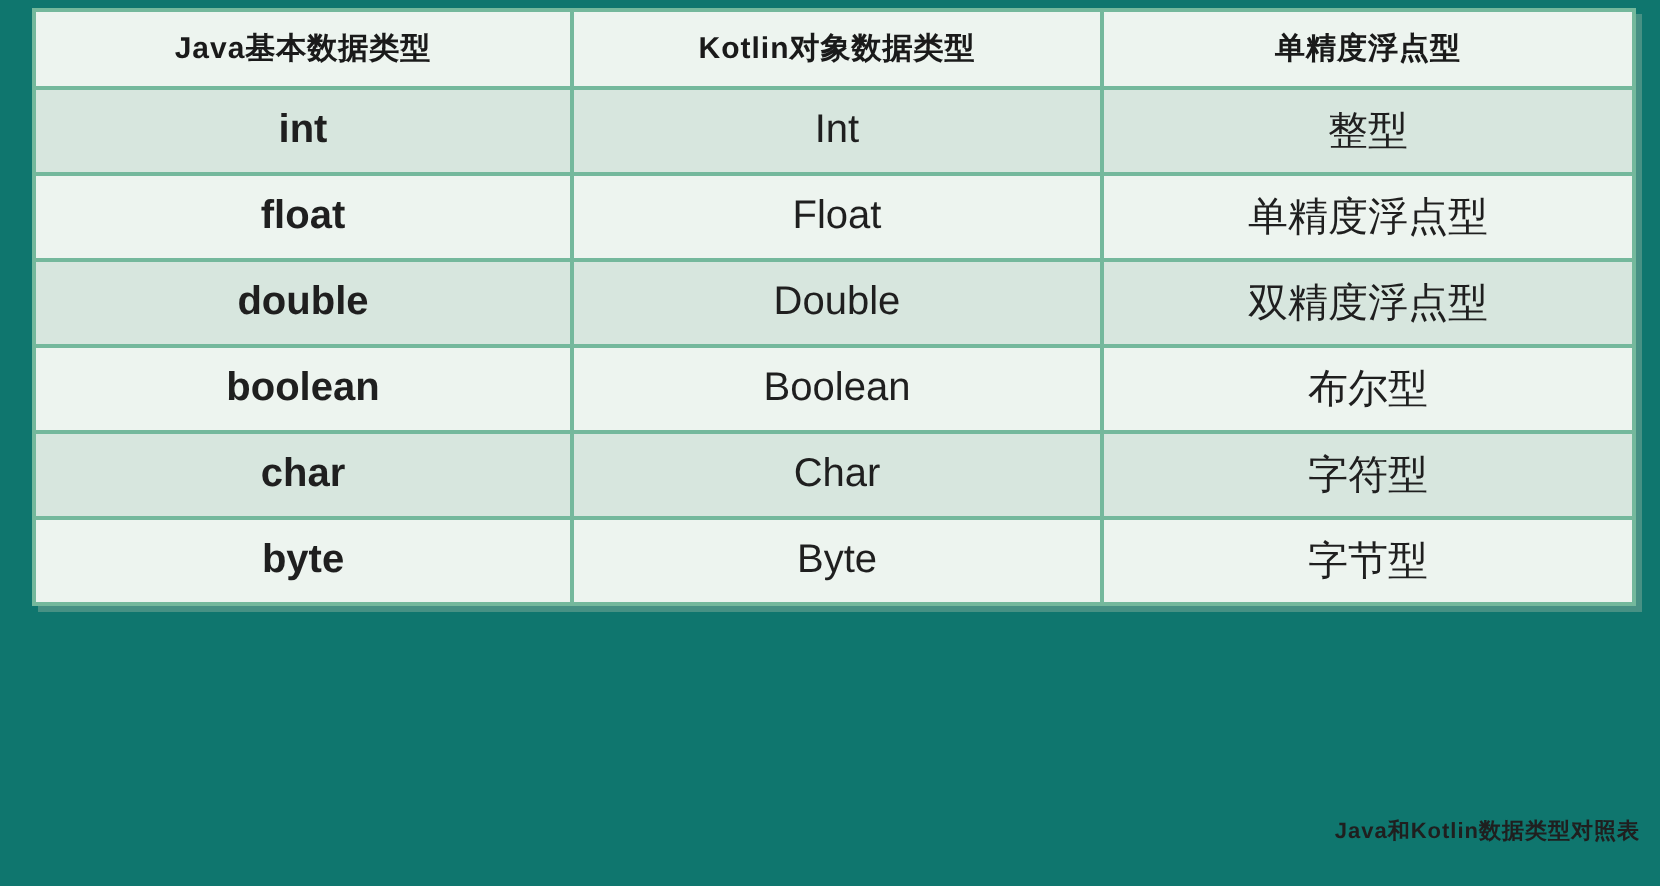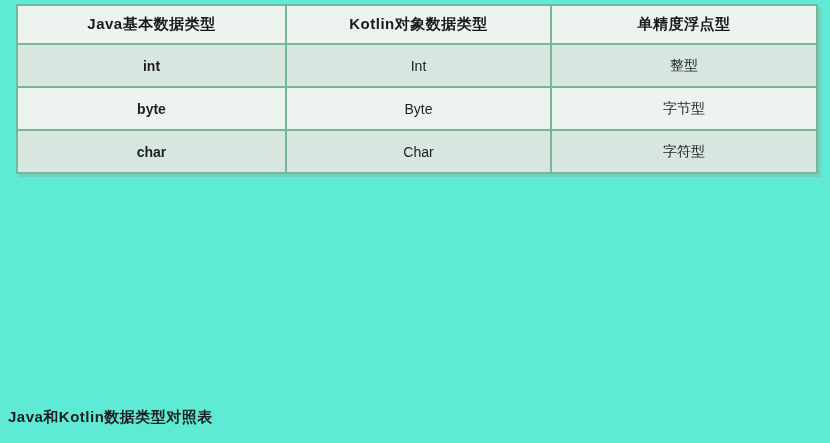--- a/index.html
+++ b/index.html
@@ -7,21 +7,21 @@
     padding: 0;
     background: #ffffff;
     width: 830px;
     height: 443px;
     font-family: "Liberation Sans", sans-serif;
   }
   .stage {
     position: relative;
     width: 830px;
     height: 443px;
-    background: #5eead4;
+    background: #0f766e;
     overflow: hidden;
   }
   .table-wrap {
     position: absolute;
     left: 16px;
     top: 4px;
     width: 800px;
   }
   table.type-table {
     border-collapse: collapse;
@@ -42,45 +42,45 @@
   table.type-table thead th {
     height: 37px;
     background: #edf4ef;
     color: #1a1a1a;
     font-size: 15px;
     font-weight: bold;
     letter-spacing: 0.5px;
   }
   table.type-table tbody td {
     height: 41px;
-    font-size: 14px;
+    font-size: 20px;
     color: #1f1f1f;
   }
   table.type-table tbody tr:nth-child(odd) td { background: #d7e6de; }
   table.type-table tbody tr:nth-child(even) td { background: #edf4ef; }
   td.java-col {
     font-weight: bold;
     color: #161616;
   }
   td.kotlin-col {
     font-weight: normal;
     color: #262626;
   }
   td.desc-col {
     font-family: "Liberation Serif", "DejaVu Serif", serif;
     font-size: 16px;
     color: #3d3d3d;
   }
   .caption {
     position: absolute;
-    left: 8px;
+    left: 20px;
     top: 408px;
     width: 800px;
-    text-align: left;
-    font-size: 15px;
+    text-align: right;
+    font-size: 11px;
     font-weight: bold;
     color: #1f1f1f;
     letter-spacing: 0.5px;
   }
 </style>
 </head>
 <body>
 
 <div class="stage">
   <div class="table-wrap">
@@ -97,27 +97,42 @@
           <th>单精度浮点型</th>
         </tr>
       </thead>
       <tbody>
         <tr>
           <td class="java-col">int</td>
           <td class="kotlin-col">Int</td>
           <td class="desc-col">整型</td>
         </tr>
         <tr>
-          <td class="java-col">byte</td>
-          <td class="kotlin-col">Byte</td>
-          <td class="desc-col">字节型</td>
+          <td class="java-col">float</td>
+          <td class="kotlin-col">Float</td>
+          <td class="desc-col">单精度浮点型</td>
+        </tr>
+        <tr>
+          <td class="java-col">double</td>
+          <td class="kotlin-col">Double</td>
+          <td class="desc-col">双精度浮点型</td>
+        </tr>
+        <tr>
+          <td class="java-col">boolean</td>
+          <td class="kotlin-col">Boolean</td>
+          <td class="desc-col">布尔型</td>
         </tr>
         <tr>
           <td class="java-col">char</td>
           <td class="kotlin-col">Char</td>
           <td class="desc-col">字符型</td>
+        </tr>
+        <tr>
+          <td class="java-col">byte</td>
+          <td class="kotlin-col">Byte</td>
+          <td class="desc-col">字节型</td>
         </tr>
       </tbody>
     </table>
   </div>
 
   <div class="caption">Java和Kotlin数据类型对照表</div>
 </div>
 
 </body></html>

